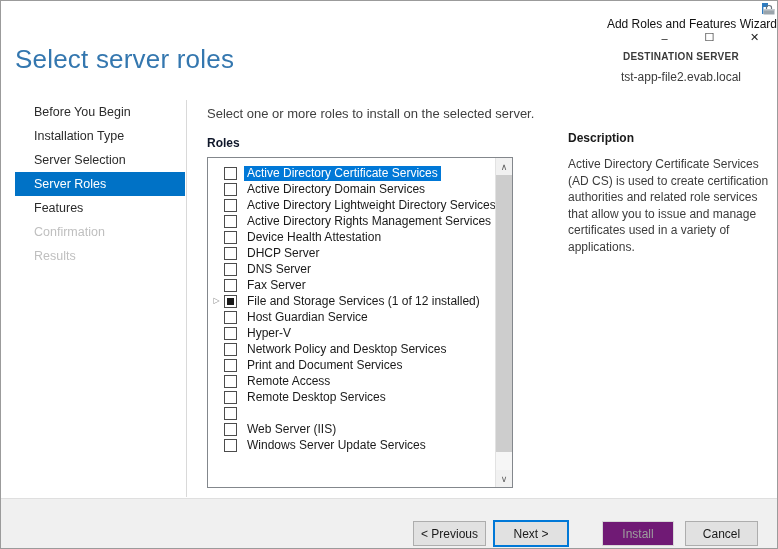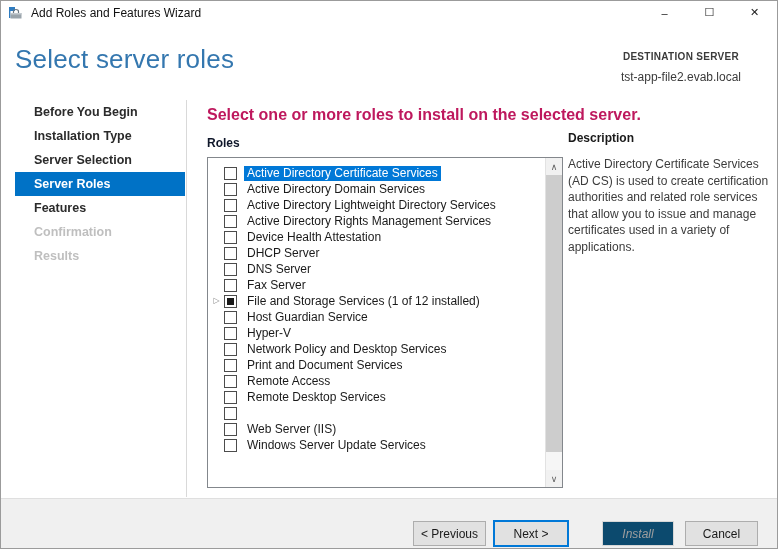--- a/index.html
+++ b/index.html
@@ -16,22 +16,23 @@
   .window {
     position: relative;
     width: 778px; height: 549px;
     background: #ffffff;
     box-shadow: inset 0 0 0 1px #9b9b9b;
     overflow: hidden;
   }
   
   .titlebar {
     position: absolute; top: 1px; left: 1px; right: 1px; height: 23px;
-    display: flex; align-items: center;
+    display: flex; align-items: flex-end;
     background: #ffffff;
+    flex-direction: column;
   }
   .app-icon { margin-left: 7px; width: 16px; height: 16px; display: inline-flex; }
   .win-title { margin-left: 7px; font-size: 12px; color: #111; }
   .win-controls { margin-left: auto; display: flex; height: 100%; }
   .win-btn {
     width: 45px; height: 100%; display: flex; align-items: center; justify-content: center;
     font-size: 11px; color: #1a1a1a; cursor: default;
   }
   
   .page-heading {
@@ -43,29 +44,29 @@
   .dest-label { font-size: 10px; font-weight: bold; color: #3b3b3b; letter-spacing: 0.3px; }
   .dest-server { font-size: 12px; color: #3b3b3b; margin-top: 8px; }
   
   .sidebar {
     position: absolute; left: 1px; top: 100px; width: 186px; height: 397px;
     border-right: 1px solid #d9d9d9;
   }
   .side-item {
     margin-left: 14px; width: 170px; height: 24px; line-height: 24px;
     padding-left: 19px; font-size: 12.5px; color: #2b2b2b;
-    white-space: nowrap; cursor: default; font-weight: bold;
+    white-space: nowrap; cursor: default;
   }
   .side-item.selected { background: var(--accent); color: #ffffff; }
   .side-item.disabled { color: #bfbfbf; }
   
-  .instruction { position: absolute; left: 207px; top: 106px; font-size: 16px; color: #be185d; font-weight: bold; }
+  .instruction { position: absolute; left: 207px; top: 106px; font-size: 13px; color: #404040; }
   .roles-label { position: absolute; left: 207px; top: 136px; font-size: 12px; font-weight: bold; color: #0f172a; }
   .listbox {
-    position: absolute; left: 207px; top: 157px; width: 356px; height: 331px;
+    position: absolute; left: 207px; top: 157px; width: 306px; height: 331px;
     border: 1px solid #83878c; background: #ffffff;
   }
   .rows { position: absolute; left: 1px; top: 7px; right: 18px; }
   .role-row { height: 16px; display: flex; align-items: center; white-space: nowrap; }
   .expander {
     width: 15px; text-align: center; font-size: 8px; color: #8a8a8a;
     line-height: 16px; flex: 0 0 15px;
   }
   .checkbox {
     width: 13px; height: 13px; border: 1px solid #4c4c4c; background: #fff;
@@ -104,21 +105,21 @@
   .footer button {
     position: absolute; top: 22px; height: 25px;
     background: #e1e1e1; border: 1px solid #adadad;
     font-family: "Liberation Sans", sans-serif; font-size: 12px; color: #1a1a1a;
   }
   .footer button:nth-child(1) { left: 412px; width: 73px; }
   .footer button:nth-child(2) { left: 493px; width: 74px; }
   .footer button:nth-child(3) { left: 601px; width: 72px; }
   .footer button:nth-child(4) { left: 684px; width: 73px; }
   .footer button.default { border: 1px solid var(--selection); box-shadow: 0 0 0 1px var(--selection); }
-  .footer button.disabled { background: #0c4a6e; border-color: #d7d7d7; color: #9e9e9e; font-style: italic; }
+  .footer button.disabled { background: #701a75; border-color: #d7d7d7; color: #9e9e9e; }
 </style>
 </head>
 <body>
 
 <div class="window">
 
   <div class="titlebar">
     <span class="app-icon">
       <svg width="16" height="16" viewBox="0 0 16 16">
         <rect x="1" y="2" width="6" height="4" fill="#2f7cc0"></rect>

